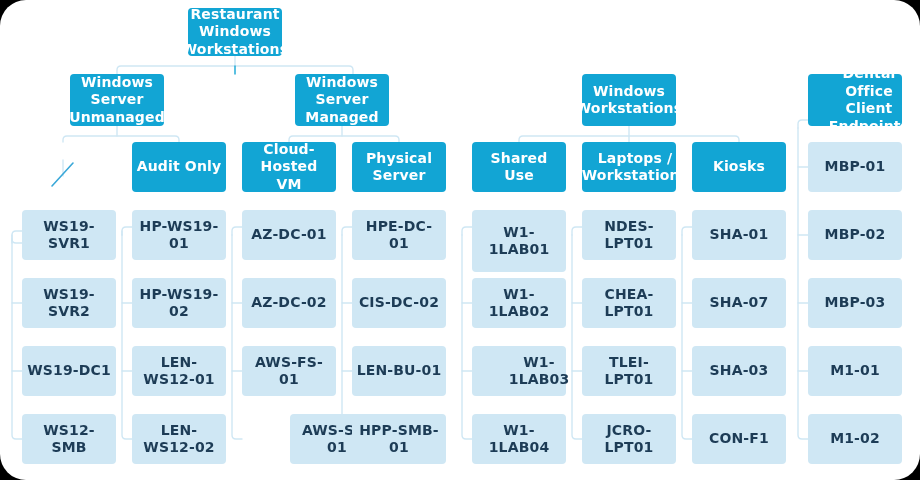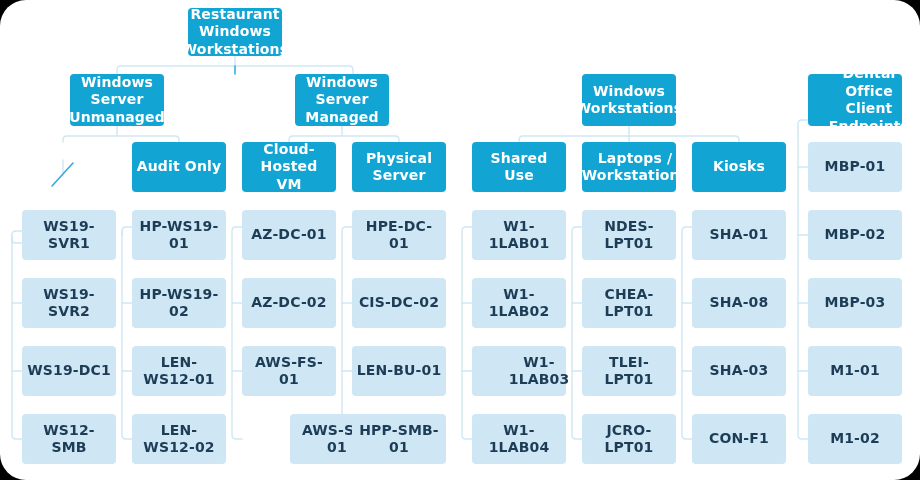--- a/index.html
+++ b/index.html
@@ -204,21 +204,21 @@
       <div class="node leaf" style="left: 352px; top: 414px; width: 94px; height: 50px;">
         <span class="label">HPP-SMB-01</span>
       </div>
       <div class="node primary" style="left: 582px; top: 74px; width: 94px; height: 52px;">
         <span class="label">Windows
 Workstations</span>
       </div>
       <div class="node primary" style="left: 472px; top: 142px; width: 94px; height: 50px;">
         <span class="label">Shared Use</span>
       </div>
-      <div class="node leaf" style="left: 472px; top: 210px; width: 94px; height: 50px;">
+      <div class="node leaf" style="left: 472px; top: 210px; width: 94px; height: 62px;">
         <span class="label">W1-1LAB01</span>
       </div>
       <div class="node leaf" style="left: 472px; top: 278px; width: 94px; height: 50px;">
         <span class="label">W1-1LAB02</span>
       </div>
       <div class="node leaf" style="left: 472px; top: 346px; width: 94px; height: 50px; padding-left: 44px;">
         <span class="label">W1-1LAB03</span>
       </div>
       <div class="node leaf" style="left: 472px; top: 414px; width: 94px; height: 50px;">
         <span class="label">W1-1LAB04</span>
@@ -239,21 +239,21 @@
       <div class="node leaf" style="left: 582px; top: 414px; width: 94px; height: 50px;">
         <span class="label">JCRO-LPT01</span>
       </div>
       <div class="node primary" style="left: 692px; top: 142px; width: 94px; height: 50px;">
         <span class="label">Kiosks</span>
       </div>
       <div class="node leaf" style="left: 692px; top: 210px; width: 94px; height: 50px;">
         <span class="label">SHA-01</span>
       </div>
       <div class="node leaf" style="left: 692px; top: 278px; width: 94px; height: 50px;">
-        <span class="label">SHA-08</span>
+        <span class="label">SHA-07</span>
       </div>
       <div class="node leaf" style="left: 692px; top: 346px; width: 94px; height: 50px;">
         <span class="label">SHA-03</span>
       </div>
       <div class="node leaf" style="left: 692px; top: 414px; width: 94px; height: 50px;">
         <span class="label">CON-F1</span>
       </div>
       <div class="node primary" style="left: 808px; top: 74px; width: 94px; height: 52px; padding-left: 32px;">
         <span class="label">Dental Office
 Client

